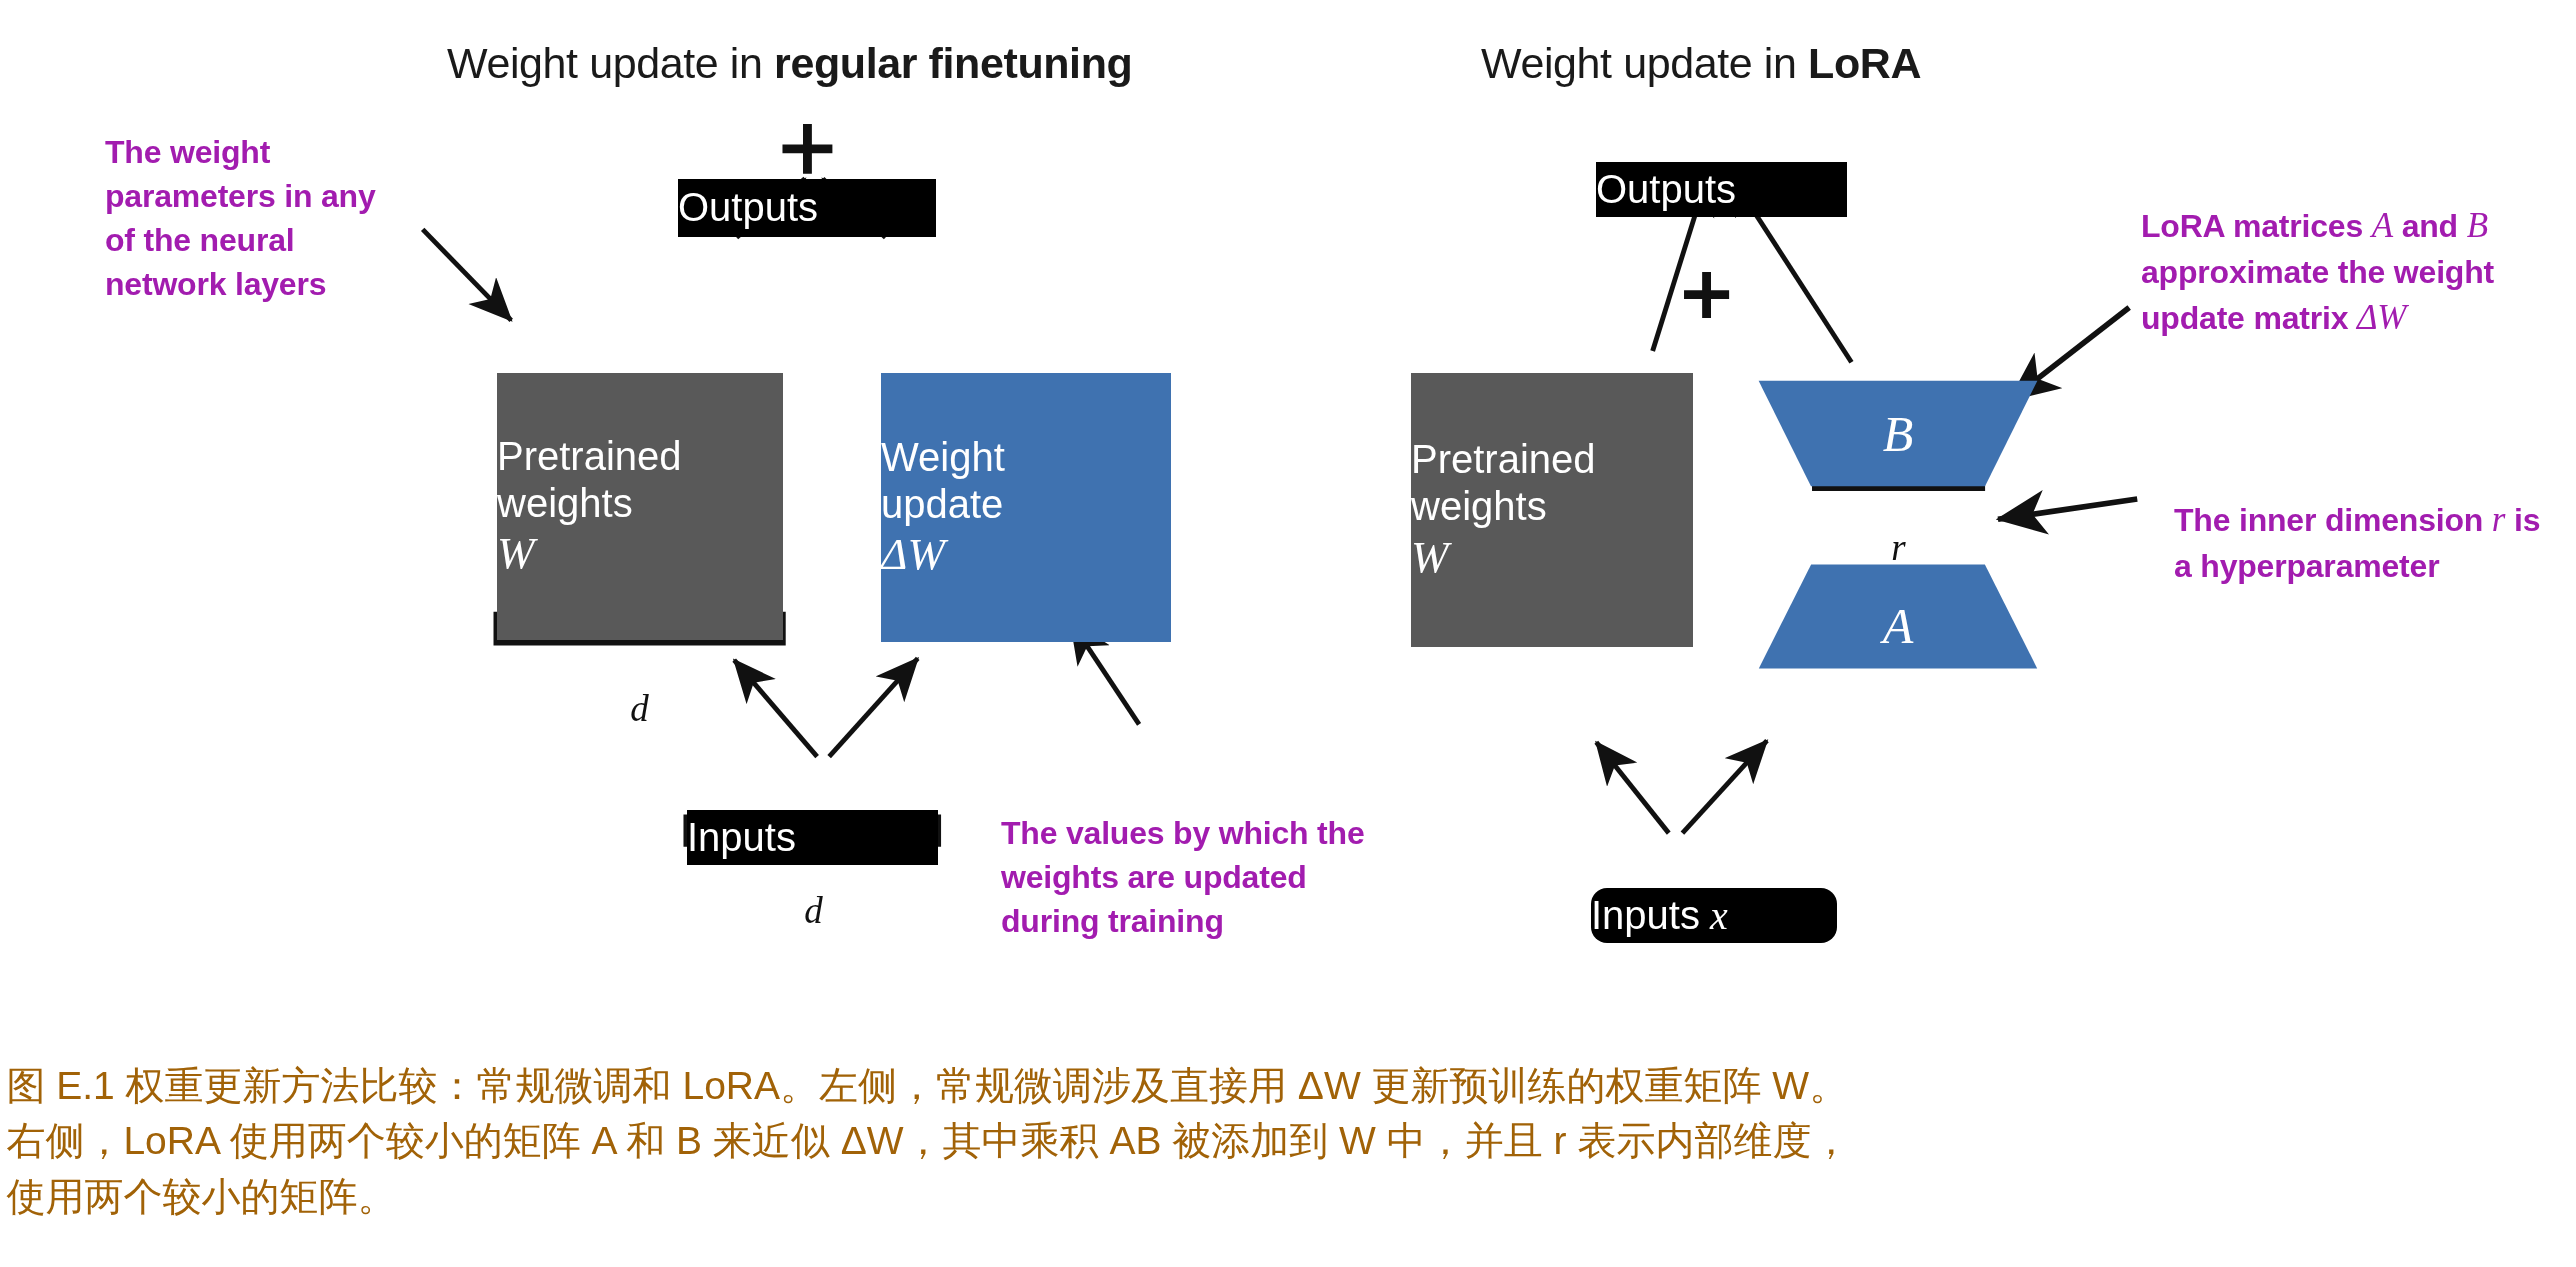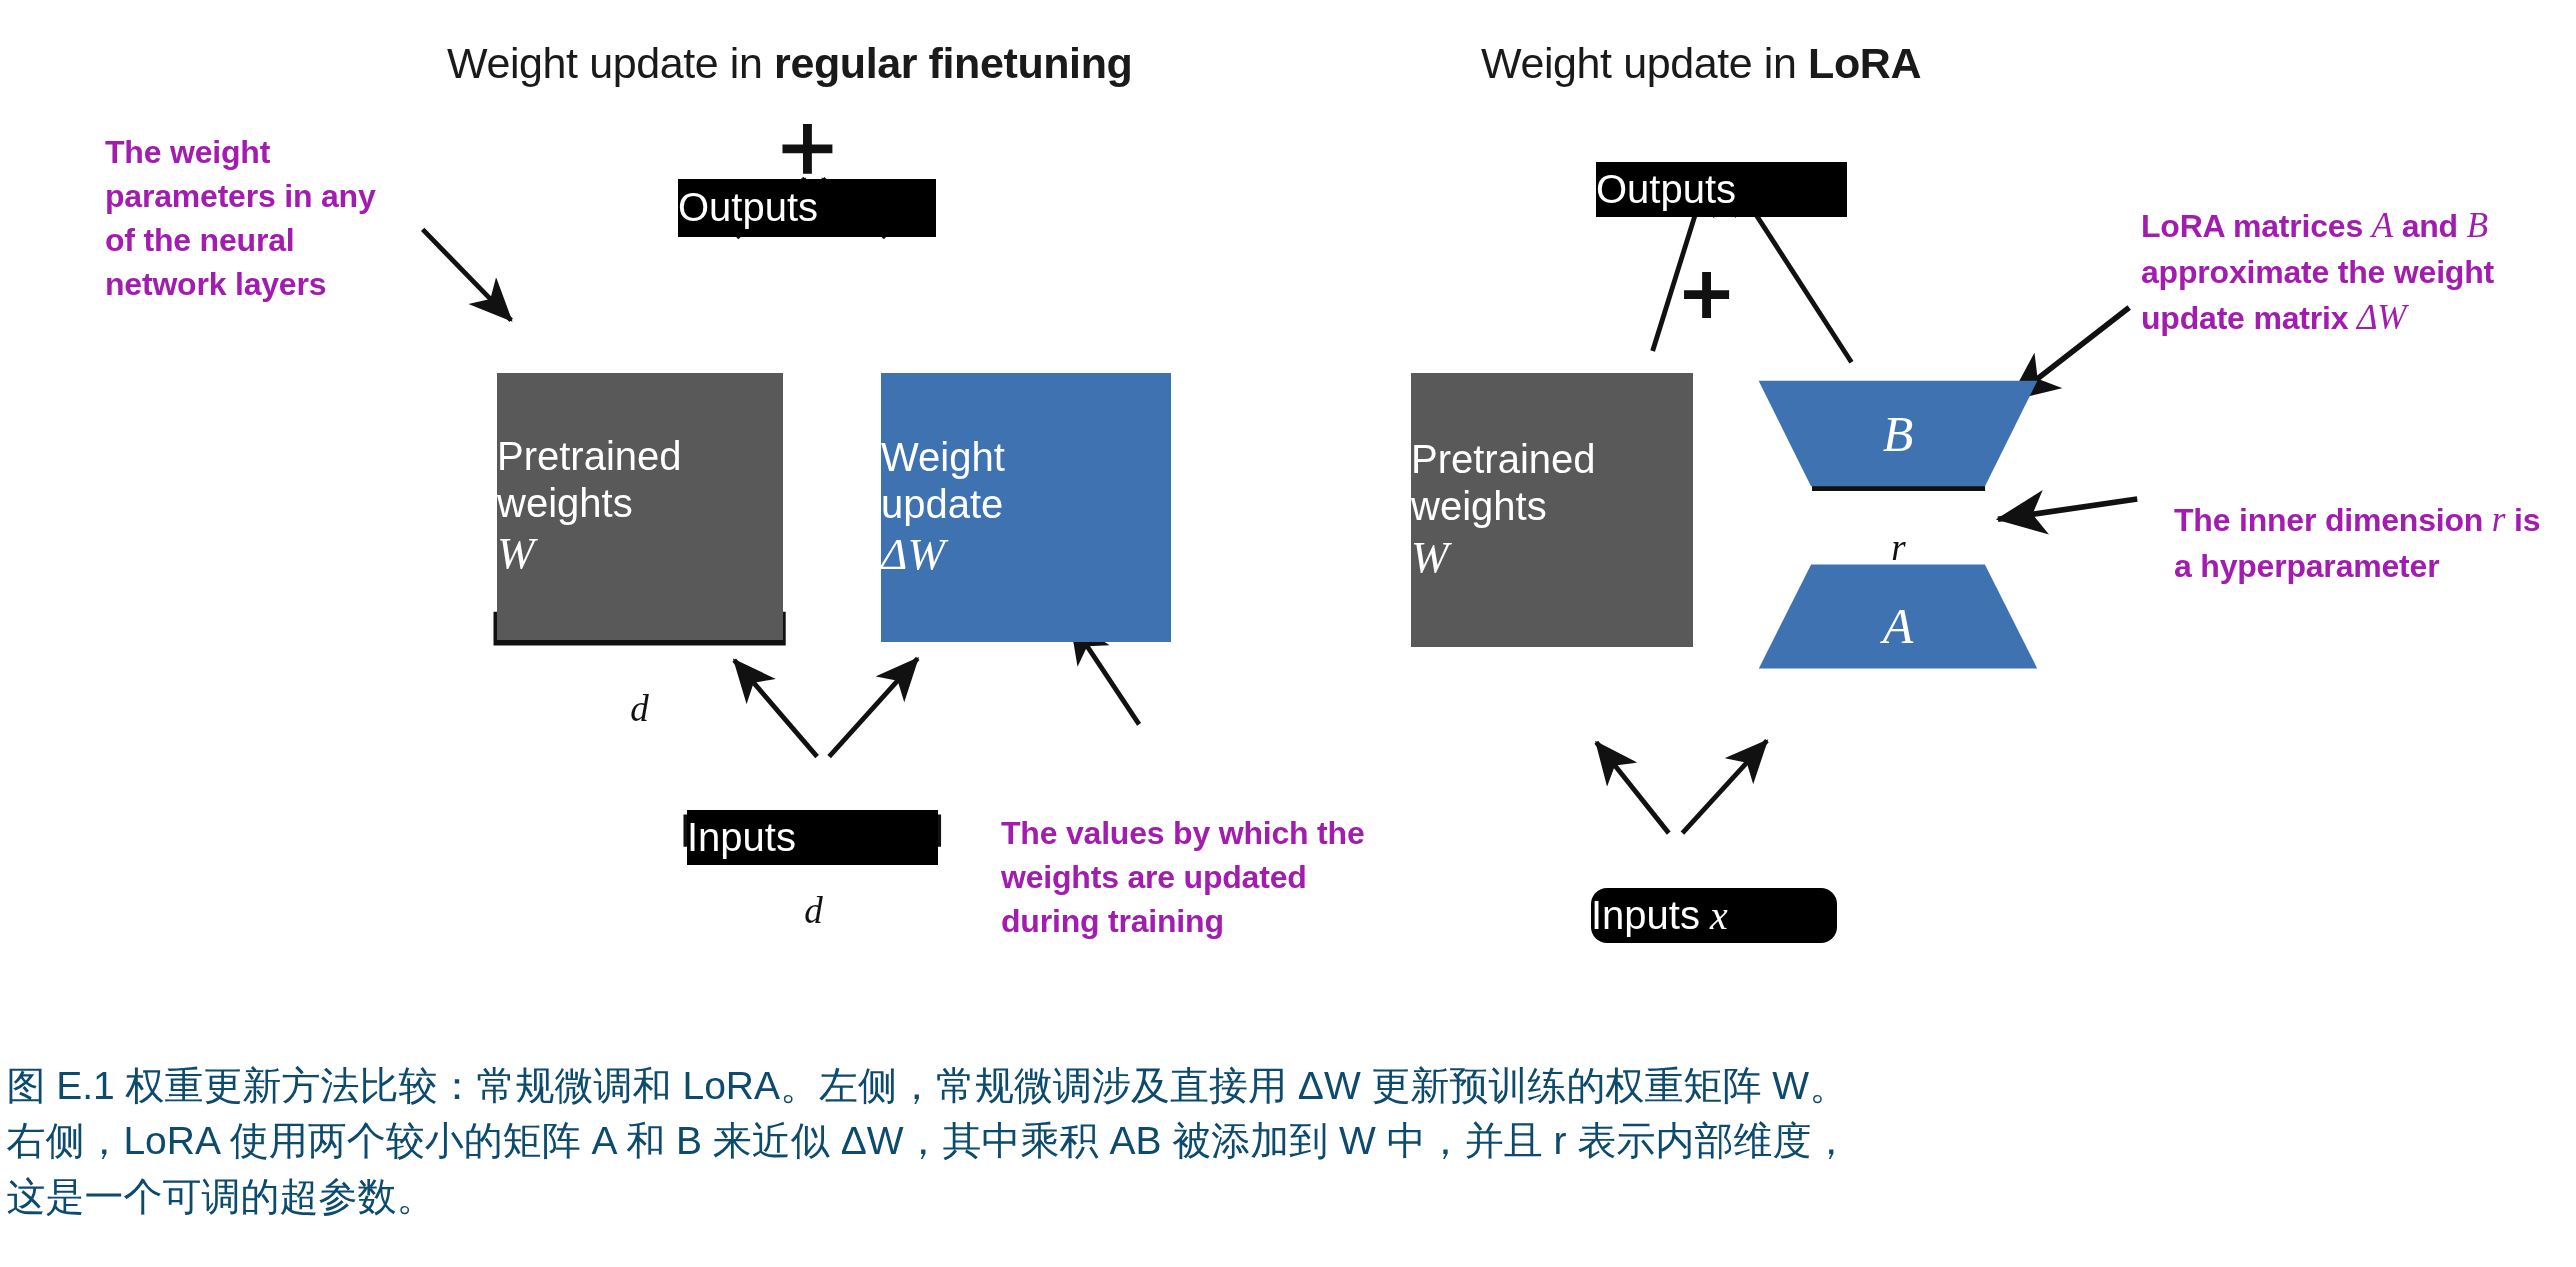--- a/index.html
+++ b/index.html
@@ -97,21 +97,21 @@
     font-size: 37px;
     color: #111111;
     text-align: center;
   }
 
   
   .caption {
     font-family: "Liberation Sans", sans-serif;
     font-size: 39px;
     line-height: 1.42;
-    color: #0c4a6e;
+    color: #a16207;
     white-space: pre;
   }
 
   svg.overlay {
     position: absolute;
     left: 0; top: 0;
     width: 2576px;
     height: 1267px;
     pointer-events: none;
   }
@@ -271,17 +271,17 @@
   </div>
 
   <div class="abs callout" style="left:2174px; top:459px; width:403px;">
     <div>The inner dimension <span class="mathit">r</span> is</div>
     <div>a hyperparameter</div>
   </div>
 
   <div class="abs" style="left:6.4px; top:1021px; width:2570px;">
     <div class="caption">图 E.1 权重更新方法比较：常规微调和 LoRA。左侧，常规微调涉及直接用 ΔW 更新预训练的权重矩阵 W。</div>
     <div class="caption">右侧，LoRA 使用两个较小的矩阵 A 和 B 来近似 ΔW，其中乘积 AB 被添加到 W 中，并且 r 表示内部维度，</div>
-    <div class="caption">这是一个可调的超参数。</div>
+    <div class="caption">使用两个较小的矩阵。</div>
   </div>
 
 </div>
 
 
 </body></html>

